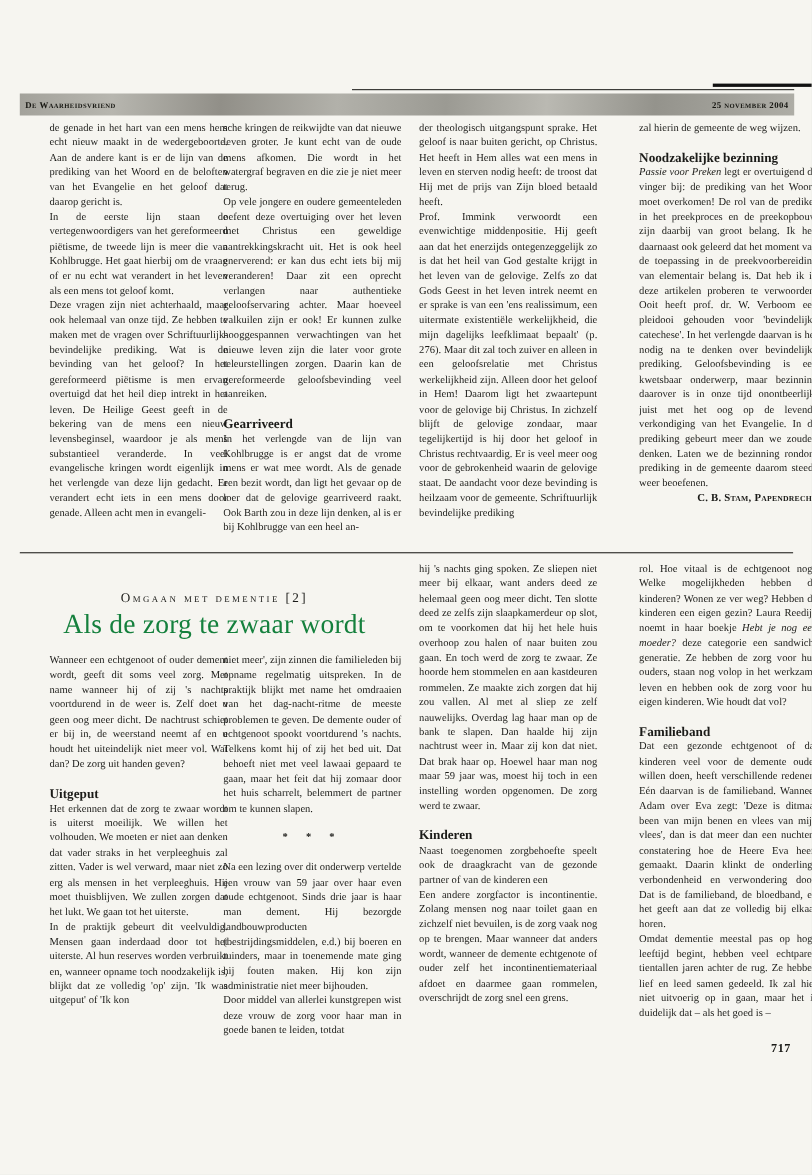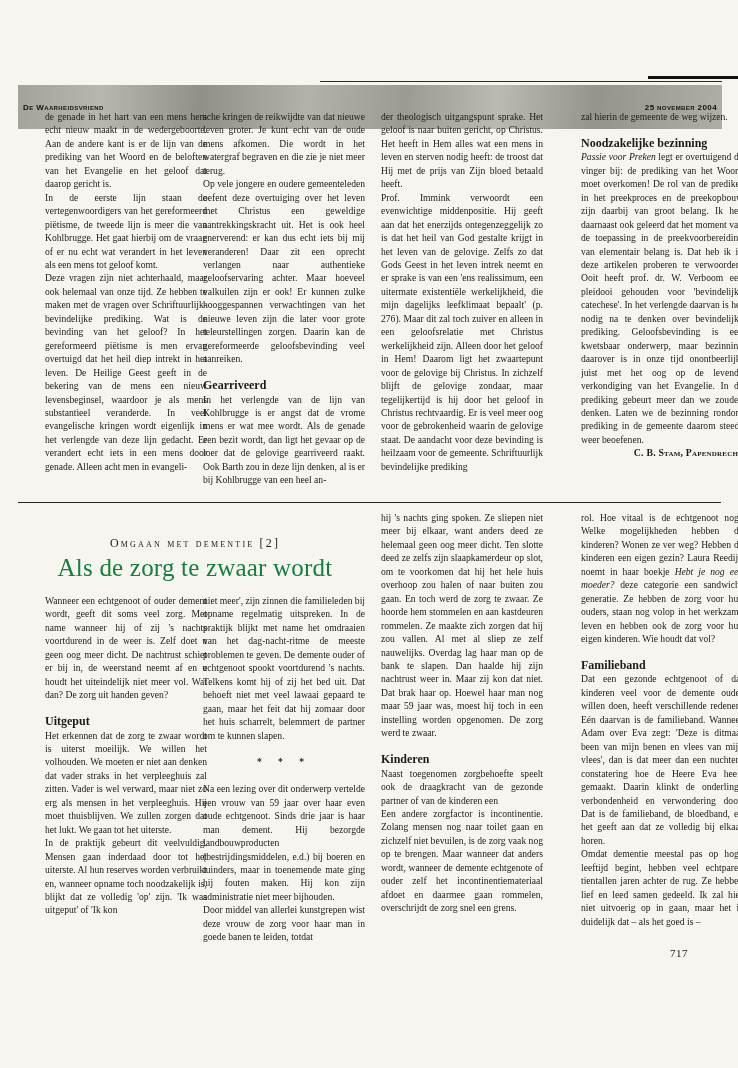--- a/index.html
+++ b/index.html
@@ -13,22 +13,22 @@
     overflow:hidden;
   }
   
   .top-line{position:absolute;top:81px;left:320px;right:16px;border-top:1.3px solid #2a2a26;}
   .top-line-thick{position:absolute;top:76px;left:648px;right:0;border-top:3px solid #111;}
   
   .masthead{
     position:absolute;left:18px;right:16px;top:85px;height:12px;
     background:linear-gradient(93deg,#a3a29b 0%,#b7b6af 12%,#918f88 26%,#b2b1aa 41%,#9b9a93 55%,#bab9b2 68%,#94938c 82%,#aeada6 100%);
     display:flex;justify-content:space-between;align-items:center;
-    padding:16px 5px;
-    font-family:Liberation Sans, sans-serif;
+    padding:4px 5px;
+    font-family:Liberation Serif, serif;
     font-weight:bold;
     font-variant:small-caps;
     font-size:8px;letter-spacing:0.4px;color:#14140f;
   }
   
   .col{
     position:absolute;width:162px;
     font-size:9.6px;line-height:13.45px;
     text-align:justify;
   }
@@ -53,22 +53,22 @@
   .heading-block{position:absolute;left:25px;width:340px;top:536px;text-align:center;}
   .kicker{
     font-variant:small-caps;font-size:12px;letter-spacing:2.2px;
     color:#1b1b18;margin:0;font-weight:500;
   }
   .article-title{
     margin:3px 0 0 0;font-size:25px;font-weight:500;letter-spacing:0.2px;
     line-height:28px;color:#15803d;
   }
   .page-number{
-    position:absolute;right:19px;top:947px;width:80px;text-align:center;
-    font-weight:normal;font-size:11px;letter-spacing:0.5px;
+    position:absolute;right:19px;top:947px;width:80px;text-align:right;
+    font-weight:bold;font-size:11px;letter-spacing:0.5px;
   }
 </style>
 </head>
 <body>
 
 <div class="page">
 
   <div class="top-line"></div>
   <div class="top-line-thick"></div>
 

